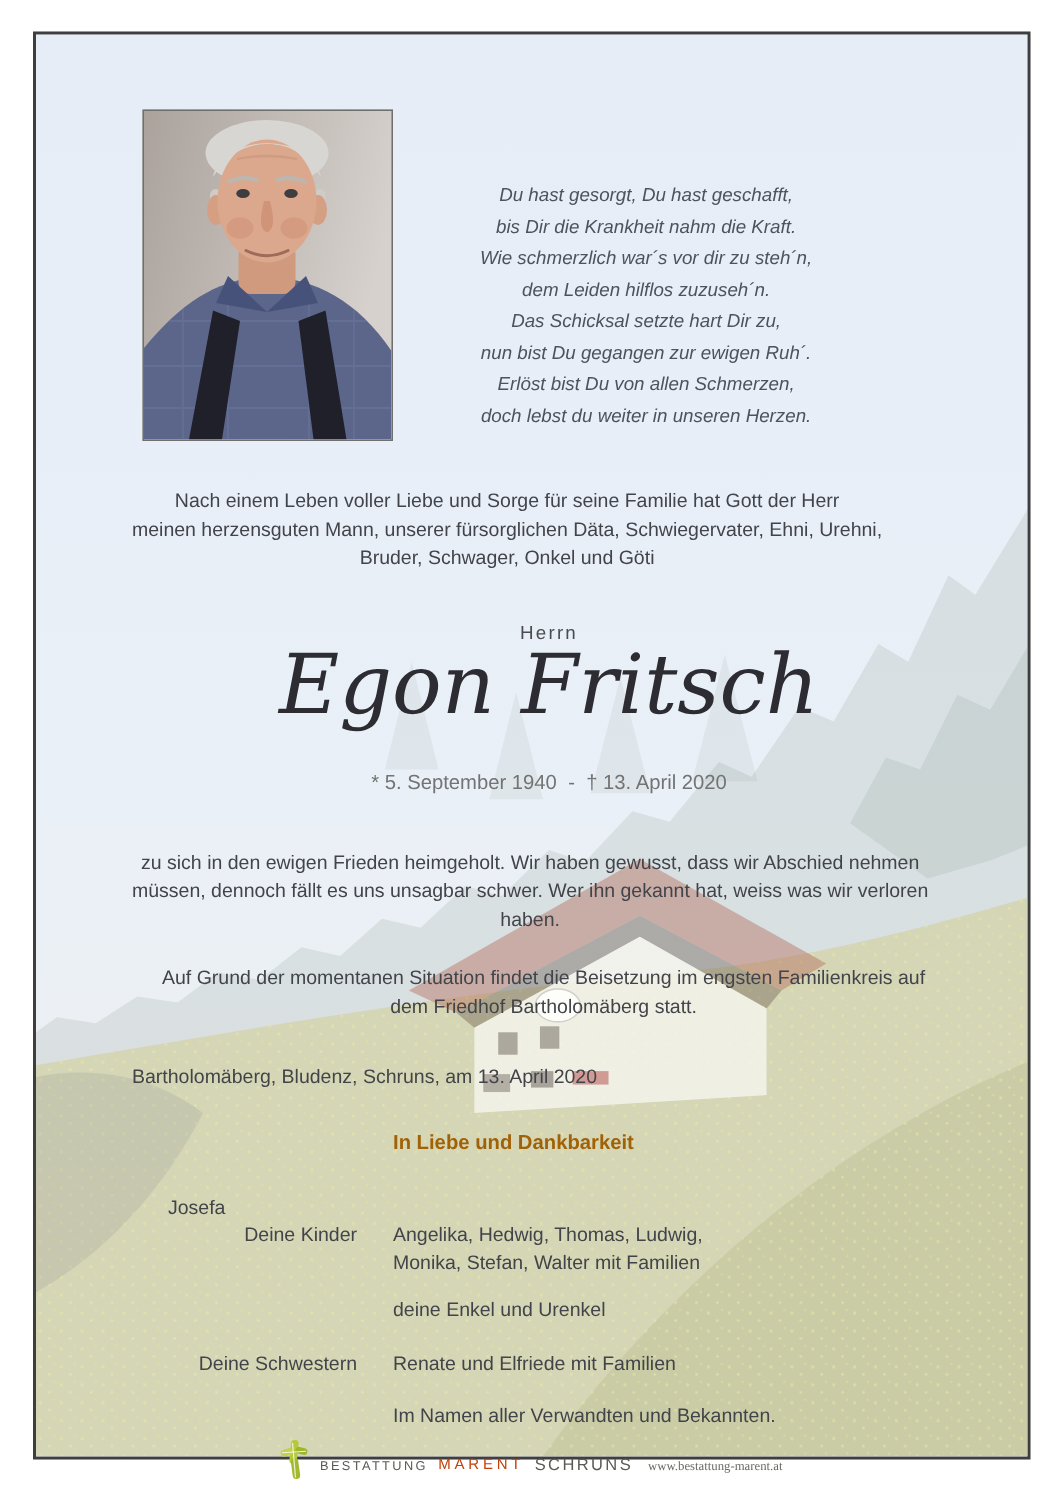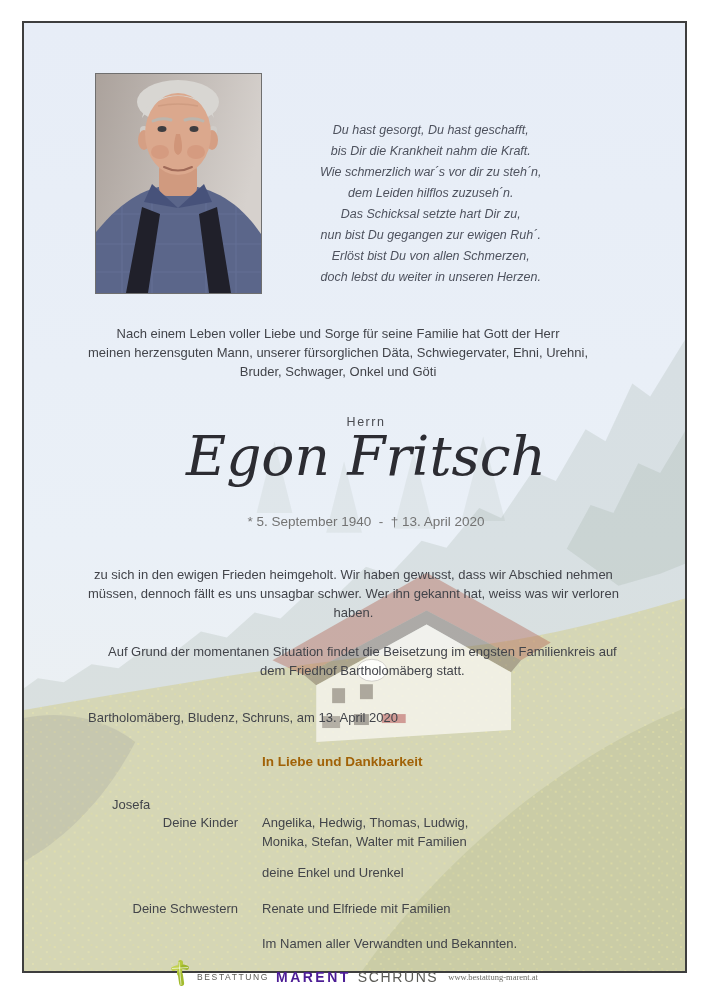--- a/index.html
+++ b/index.html
@@ -29,22 +29,22 @@
   .life-dates{top:491px;left:62px;width:560px;text-align:center;font-size:13.5px;color:#737373;white-space:pre;}
   .closing-line{font-weight:bold;font-size:13.5px;color:#a16207;}
   .frow{position:absolute;display:flex;}
   .flabel{width:150px;text-align:right;flex:0 0 150px;font-size:13px;line-height:19px;color:#42444a;}
   .fvalue{margin-left:24px;font-size:13px;line-height:19px;white-space:pre;color:#42444a;}
   .footer{
     position:absolute;left:0;top:966px;width:708px;display:flex;
     justify-content:center;align-items:center;gap:7px;
   }
   .footer .brand-prefix{font-size:8.5px;letter-spacing:1.6px;color:#5a5a55;}
-  .footer .brand-name{font-size:14px;letter-spacing:2.5px;color:#4c1d95;font-family:"Liberation Sans",sans-serif;font-weight:bold;}
-  .footer .brand-city{font-size:14px;letter-spacing:1.6px;color:#5a5a55;}
+  .footer .brand-name{font-size:10px;letter-spacing:2.5px;color:#c2410c;font-family:"Liberation Sans",sans-serif;}
+  .footer .brand-city{font-size:11px;letter-spacing:1.6px;color:#5a5a55;}
   .footer .website{font-size:8.5px;color:#6b6b65;margin-left:3px;font-family:Liberation Serif, serif;}
 </style>
 </head>
 <body>
 
 <div class="sheet">
 
   <svg class="bg" viewBox="0 0 665 952" preserveAspectRatio="none" aria-hidden="true">
     <defs>
       <linearGradient id="skyg" x1="0" y1="0" x2="0" y2="1">

